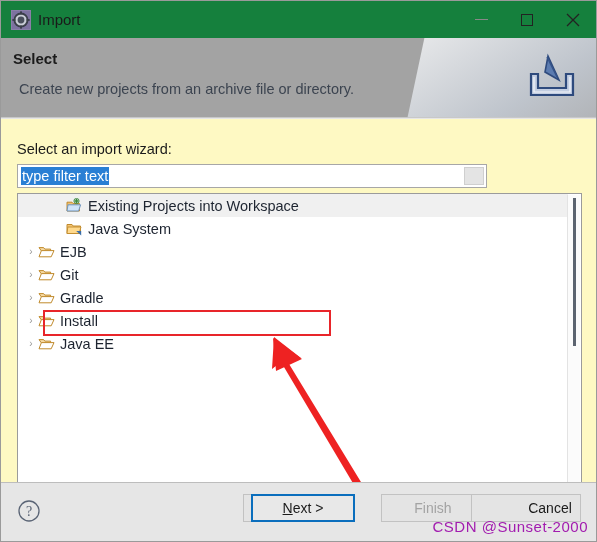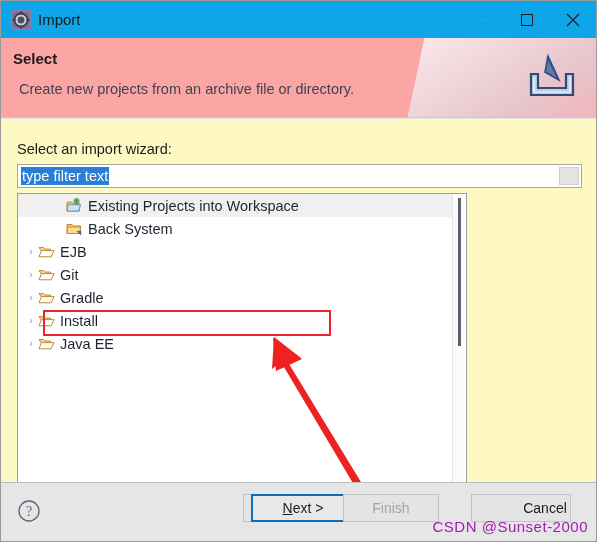--- a/index.html
+++ b/index.html
@@ -19,21 +19,21 @@
     box-sizing: border-box;
     overflow: hidden;
   }
 
   
   .titlebar {
     position: absolute;
     left: 0; top: 0;
     width: 100%;
     height: 37px;
-    background: #0ea5e9;
+    background: #15803d;
     box-sizing: border-box;
   }
   .title-icon {
     position: absolute;
     left: 10px; top: 9px;
     width: 20px; height: 20px;
   }
   .title-text {
     position: absolute;
     left: 37px; top: 9px;
@@ -63,21 +63,21 @@
   .max-glyph {
     width: 12px; height: 12px; border: 1.4px solid #222; box-sizing: border-box; display: block;
   }
 
   
   .banner {
     position: absolute;
     left: 0; top: 37px;
     width: 100%;
     height: 80px;
-    background: #fca5a5;
+    background: #a3a3a3;
     border-bottom: 1px solid #c8c8c8;
     box-sizing: border-box;
     overflow: hidden;
   }
   .banner-wash {
     position: absolute;
     right: -20px; top: -30px;
     width: 200px; height: 160px;
     background: linear-gradient(135deg, rgba(255,255,255,.85), rgba(214,224,238,.55) 55%, rgba(255,255,255,0));
     transform: rotate(12deg);
@@ -112,21 +112,21 @@
   }
   .field-label {
     position: absolute;
     left: 16px; top: 22px;
     font-size: 14.5px;
     color: #1b1b1b;
   }
   .filter-wrap {
     position: absolute;
     left: 16px; top: 45px;
-    width: 565px;
+    width: 470px;
     height: 24px;
     background: #ffffff;
     border: 1px solid #a7a7a7;
     box-sizing: border-box;
   }
   .filter-text {
     position: absolute;
     left: 3px; top: 2px;
     font-size: 14.5px;
     color: #ffffff;
@@ -141,21 +141,21 @@
     width: 20px; height: 18px;
     background: #e4e4e4;
     border: 1px solid #cfcfcf;
     box-sizing: border-box;
   }
 
   
   .tree {
     position: absolute;
     left: 16px; top: 74px;
-    width: 450px;
+    width: 565px;
     height: 330px;
     background: #ffffff;
     border: 1px solid #9b9b9b;
     box-sizing: border-box;
     overflow: hidden;
     text-decoration: underline;
   }
   .tree-rows {
     position: absolute;
     left: 0; top: 0; right: 13px; bottom: 0;
@@ -255,22 +255,22 @@
     justify-content: center;
     padding: 0;
   }
   .dlgbtn.disabled { color: #a3a3a3; }
   .dlgbtn.default {
     border: 2px solid #0a6ebd;
     background: #e8e8e8;
   }
   #btn-back   { left: 242px; width: 104px; }
   #btn-next   { left: 250px; width: 104px; }
-  #btn-finish { left: 342px; width: 96px; }
-  #btn-cancel { left: 470px; width: 100px; padding-left: 48px; }
+  #btn-finish { left: 380px; width: 104px; }
+  #btn-cancel { left: 470px; width: 110px; padding-left: 48px; }
 
   .watermark {
     position: absolute;
     right: 8px; bottom: 6px;
     font-size: 15px;
     color: #a21caf;
     letter-spacing: .5px;
     user-select: none;
     pointer-events: none;
   }
@@ -350,21 +350,21 @@
             <span class="tlabel">Existing Projects into Workspace</span>
           </div>
           <div class="tree-row">
             <span class="spacer-chev"></span>
             <span class="indent"></span>
             <span class="tico"><svg width="17" height="16" viewBox="0 0 17 16">
                 <path d="M1 3.5 L6 3.5 L7.2 5 L14.5 5 L14.5 12.5 L1 12.5 Z" fill="#f4c574" stroke="#c08a2c" stroke-width="1"></path>
                 <path d="M1.8 6 L15 6 L13 12.5 L1 12.5 Z" fill="#ffd98c" stroke="#c08a2c" stroke-width="0.9"></path>
                 <path d="M10.2 10 L15.2 10 L15.2 14.6 Z" fill="#3a6ea8"></path>
               </svg></span>
-            <span class="tlabel">Back System</span>
+            <span class="tlabel">Java System</span>
           </div>
           <div class="tree-row">
             <span class="chev">›</span>
             <span class="tico"><svg width="17" height="16" viewBox="0 0 17 16">
                 <path d="M1 3.6 L5.6 3.6 L6.8 5.1 L12.6 5.1 L12.6 7.2 L3.6 7.2 Z" fill="#f6d9a2" stroke="#c08a2c" stroke-width="1"></path>
                 <path d="M3.4 6.6 L16 6.6 L13.2 12.8 L1 12.8 Z" fill="#ffffff" stroke="#c08a2c" stroke-width="1"></path>
               </svg></span>
             <span class="tlabel">EJB</span>
           </div>
           <div class="tree-row">

